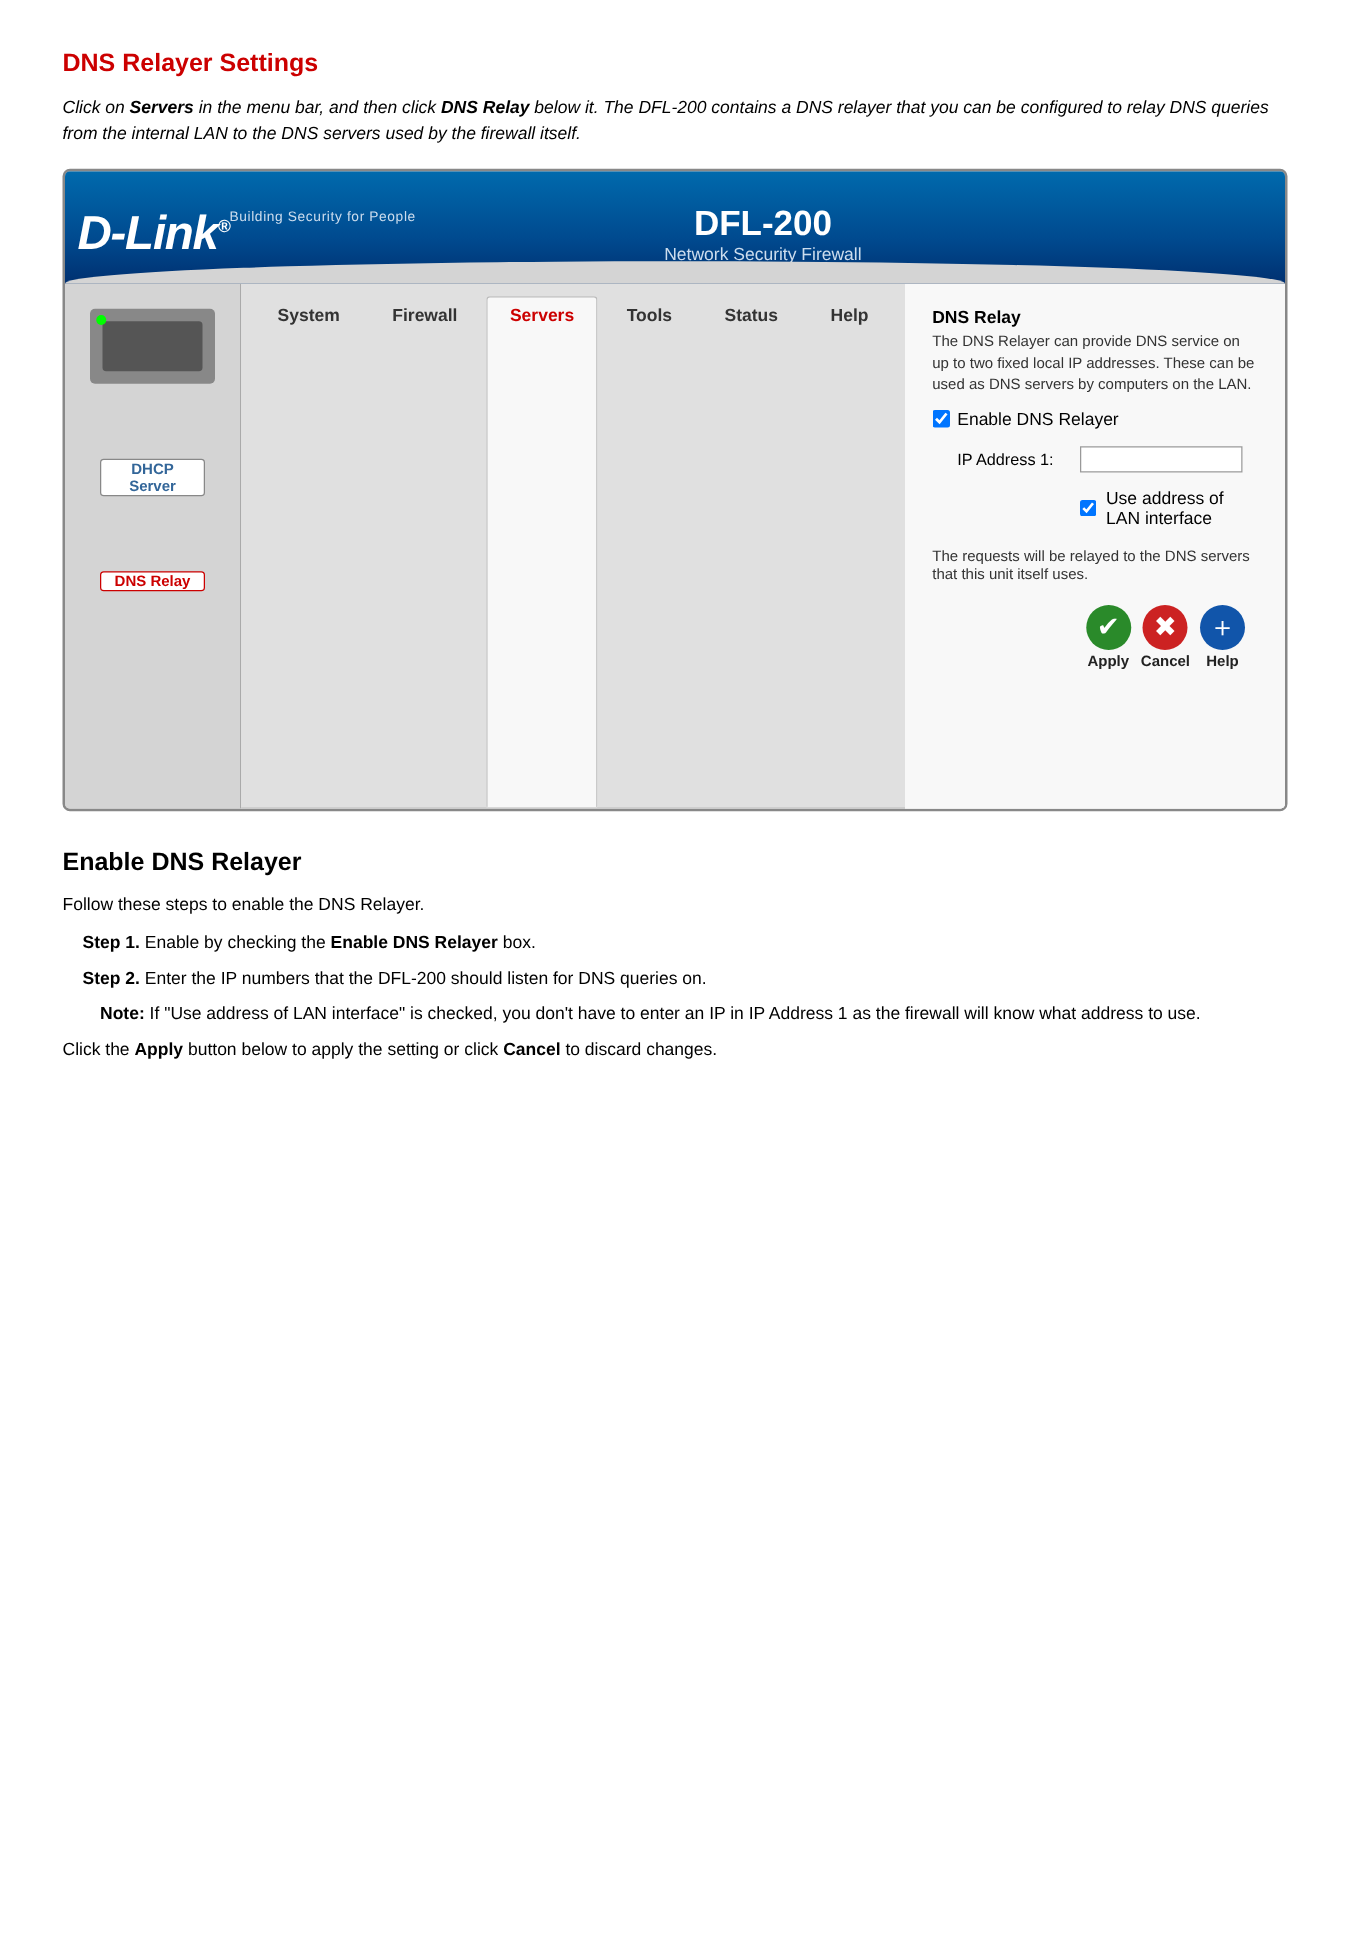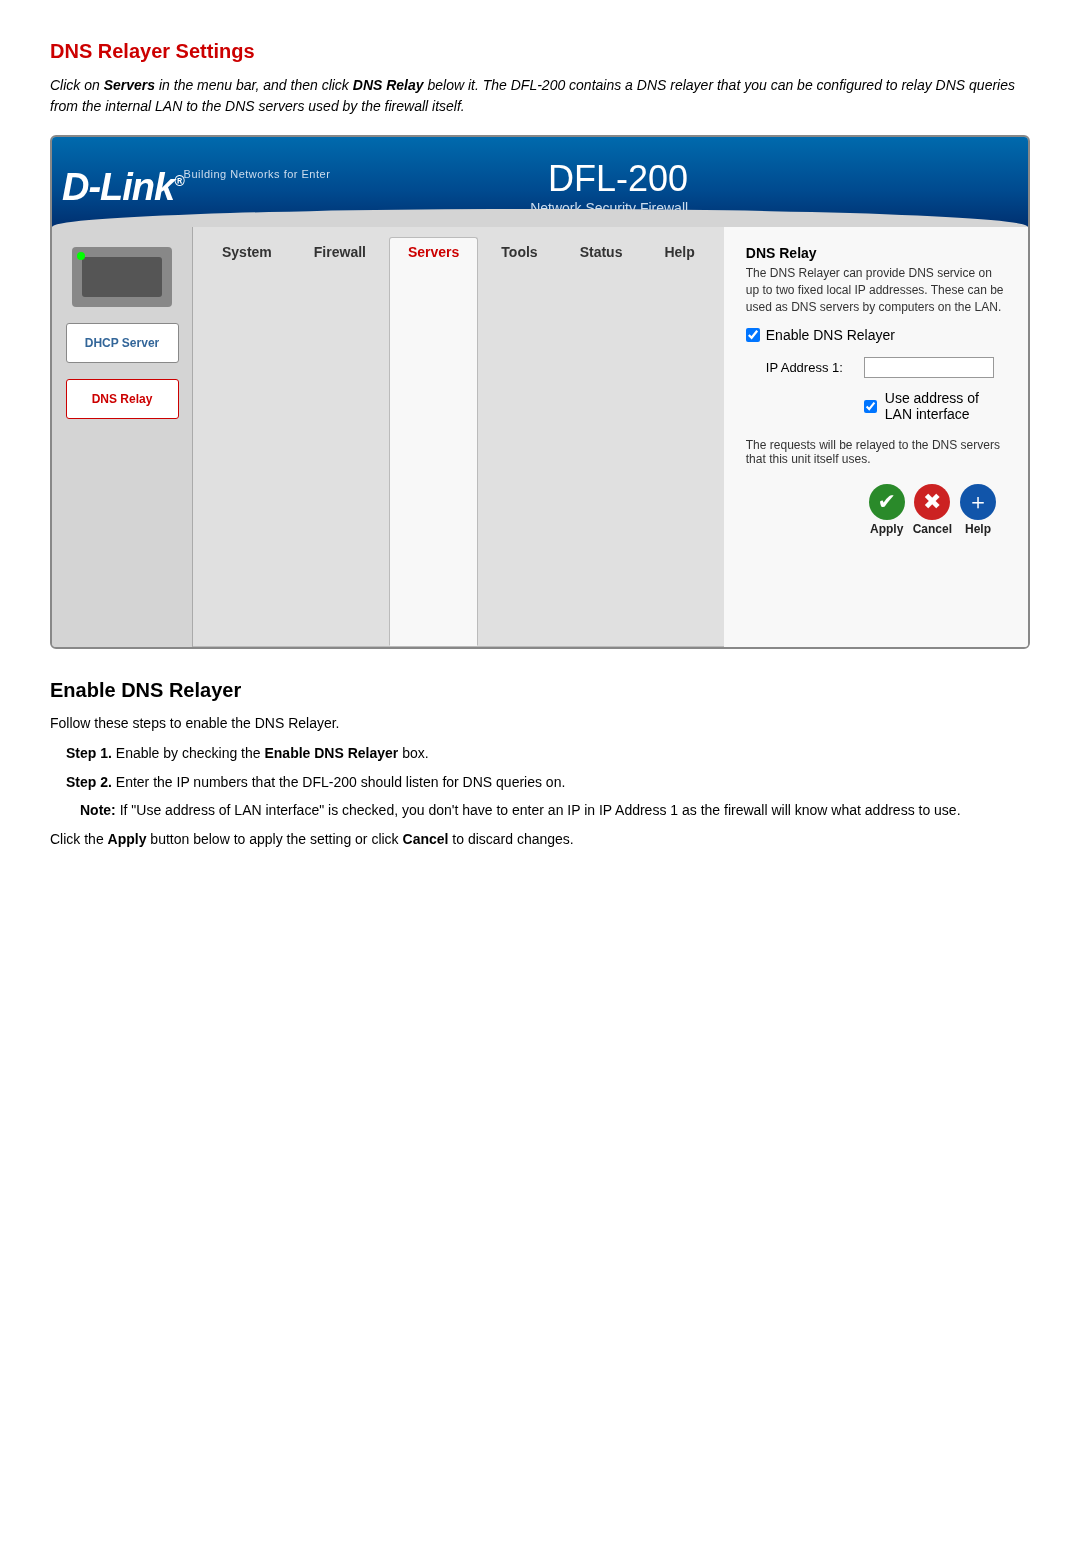--- a/index.html
+++ b/index.html
@@ -65,24 +65,23 @@
       color: #cde;
       font-weight: normal;
       letter-spacing: 0.5px;
     }
 
     .device-title-block {
       text-align: center;
       color: #fff;
     }
     .device-title-main {
-      font-size: 36px;
-      font-weight: normal;
+      font-size: 28px;
+      font-weight: bold;
       color: #fff;
-      text-align: right;
     }
     .device-title-sub {
       font-size: 14px;
       color: #cde;
     }
 
     
     .header-wave {
       position: absolute;
       bottom: 0;
@@ -131,27 +130,28 @@
       top: 5px; left: 5px;
       width: 8px; height: 8px;
       background: #0f0;
       border-radius: 50%;
     }
 
     .sidebar-btn {
       background: #fff;
       border: 1px solid #888;
       border-radius: 3px;
-      padding: 12px 10px;
+      padding: 0 10px;
       font-size: 12px;
       font-weight: bold;
       color: #369;
       cursor: pointer;
       text-align: center;
-      width: 113px;
+      width: 84px;
+      margin-top: 44px;
     }
     .sidebar-btn.active {
       color: #c00;
       border-color: #c00;
     }
 
     
     .device-main {
       flex: 1;
       background: #f0f0f0;
@@ -323,21 +323,21 @@
 
 <p class="intro-text">
   Click on <strong>Servers</strong> in the menu bar, and then click <strong>DNS Relay</strong> below it. The DFL-200 contains a DNS relayer that you can be configured to relay DNS queries from the internal LAN to the DNS servers used by the firewall itself.
 </p>
 
 <div class="device-frame">
 
   <div class="device-header">
     <div class="dlink-logo">
       <div class="dlink-logo-main">D‑Link<sup style="font-size:14px">®</sup></div>
-      <div class="dlink-logo-sub">Building Networks for Enter</div>
+      <div class="dlink-logo-sub">Building Security for People</div>
     </div>
     <div class="device-title-block">
       <div class="device-title-main">DFL-200</div>
       <div class="device-title-sub">Network Security Firewall</div>
     </div>
     <div style="width:120px"></div>
     <div class="header-wave"></div>
   </div>
 
   <div class="device-body">

